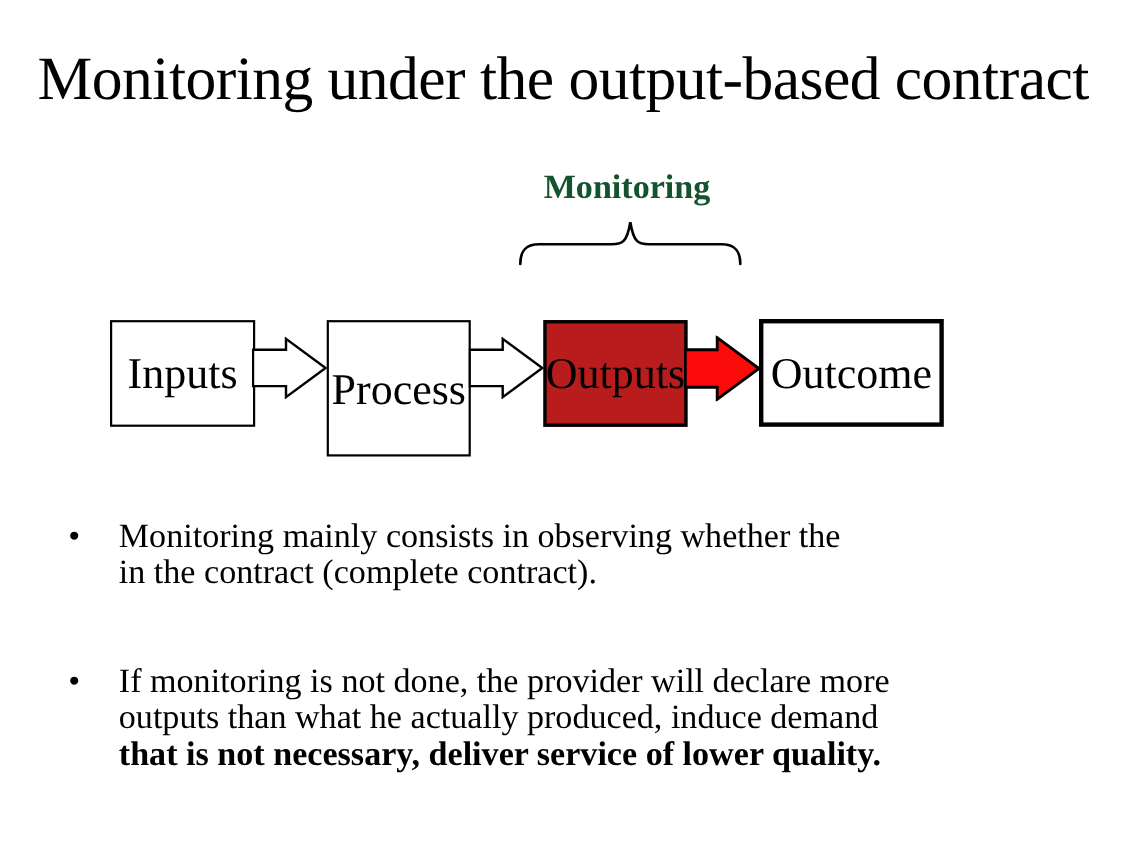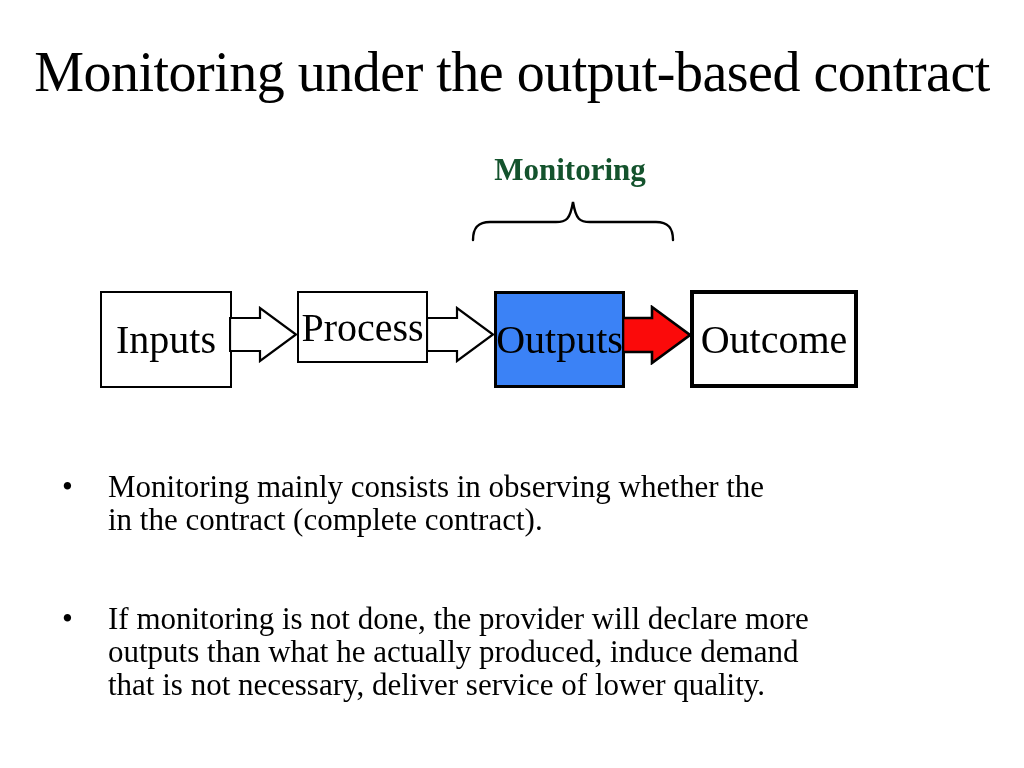--- a/index.html
+++ b/index.html
@@ -46,21 +46,21 @@
     position: absolute;
     box-sizing: border-box;
     border: 2px solid #000000;
     background: #ffffff;
     display: flex;
     align-items: center;
     justify-content: center;
     font-size: 40px;
   }
   #box-inputs  { left: 100px; top: 291px; width: 132px; height: 97px; }
-  #box-process { left: 297px; top: 291px; width: 131px; height: 72px; }
+  #box-process { left: 297px; top: 291px; width: 131px; height: 124px; }
   #box-outputs { left: 494px; top: 291px; width: 131px; height: 97px; border-width: 3px; }
   #box-outcome { left: 690px; top: 290px; width: 168px; height: 98px; border-width: 4px; }
   .arrow-svg { position: absolute; }
   #arrow-1 { left: 229px; top: 306px; }
   #arrow-2 { left: 426px; top: 306px; }
   #arrow-3 { left: 622px; top: 305px; }
   .bullet-item {
     position: absolute;
     left: 62px;
     width: 880px;
@@ -99,21 +99,21 @@
   </svg>
 
   <div class="flow-box" id="box-process">
     <span>Process</span>
   </div>
 
   <svg class="arrow-svg" id="arrow-2" width="69" height="57" viewBox="0 0 69 57">
     <polygon points="1,12 31,12 31,2 67,28.5 31,55 31,45 1,45" fill="#ffffff" stroke="#000000" stroke-width="2.2"></polygon>
   </svg>
 
-  <div class="flow-box" id="box-outputs" style="background-color: #3b82f6;">
+  <div class="flow-box" id="box-outputs" style="background-color: #b91c1c;">
     <span>Outputs</span>
   </div>
 
   <svg class="arrow-svg" id="arrow-3" width="70" height="60" viewBox="0 0 70 60">
     <polygon points="1,13 30,13 30,2 68,30 30,58 30,47 1,47" fill="#fb0a0a" stroke="#000000" stroke-width="2.6"></polygon>
   </svg>
 
   <div class="flow-box" id="box-outcome">
     <span>Outcome</span>
   </div>
@@ -124,17 +124,17 @@
         <div><span style="color: rgb(0, 0, 0);">Monitoring mainly consists in observing whether the</span></div>
         <div><span style="color: rgb(0, 0, 0);">in the contract (complete contract).</span></div>
       </div>
   </div>
 
   <div class="bullet-item" id="bullet-2">
     <span class="bullet-marker">•</span>
     <div class="bullet-text">
         <div><span style="color: rgb(0, 0, 0);">If monitoring is not done, the provider will declare more</span></div>
         <div><span style="color: rgb(0, 0, 0);">outputs than what he actually produced, induce demand</span></div>
-        <div><span style="color: rgb(0, 0, 0);">that is not necessary, deliver service of lower quality.</span></div>
+        <div><span style="color: rgb(0, 0, 0); font-weight: bold;">that is not necessary, deliver service of lower quality.</span></div>
       </div>
   </div>
 
 </div>
 
 </body></html>

